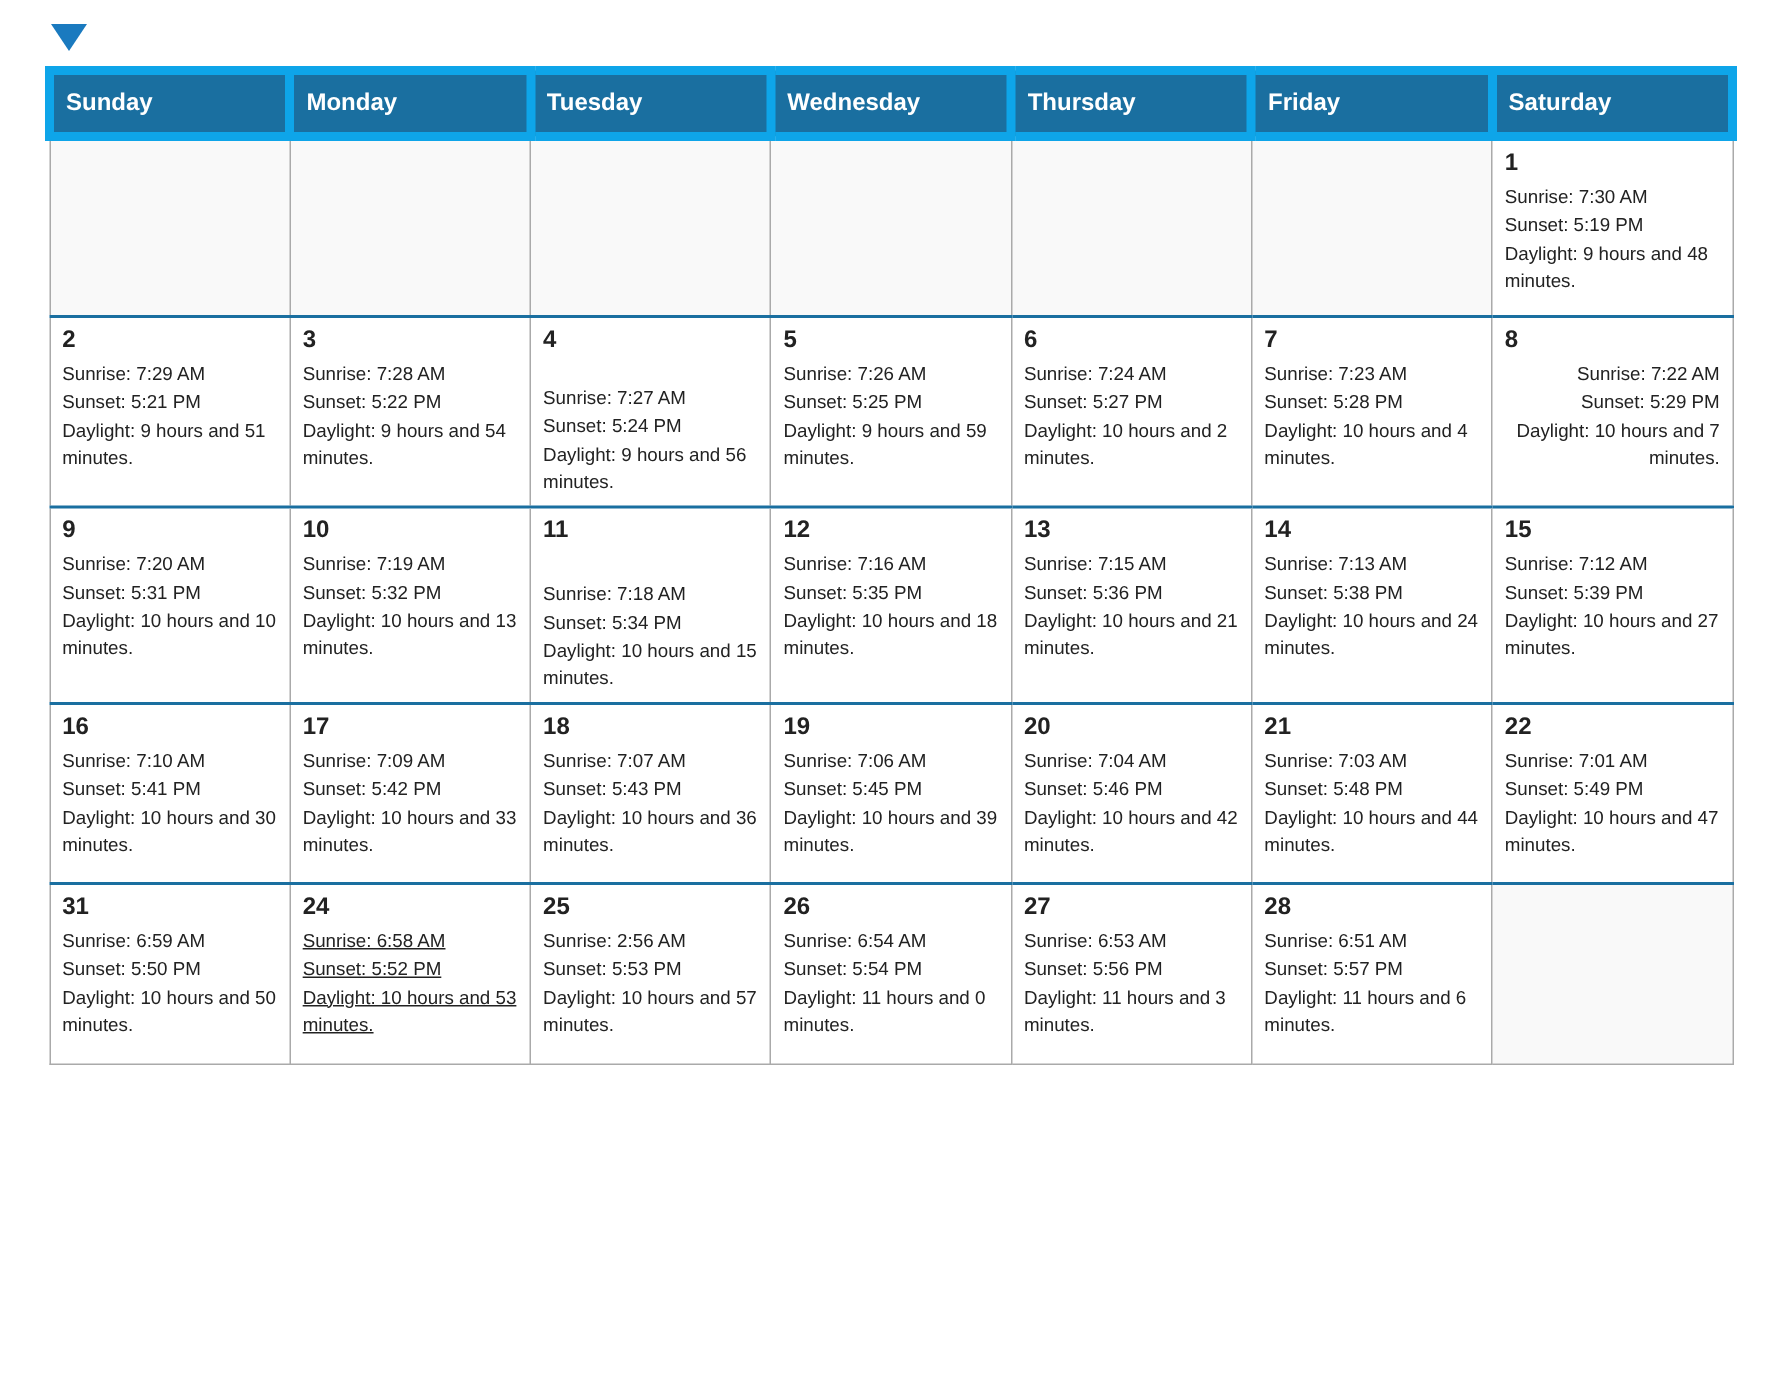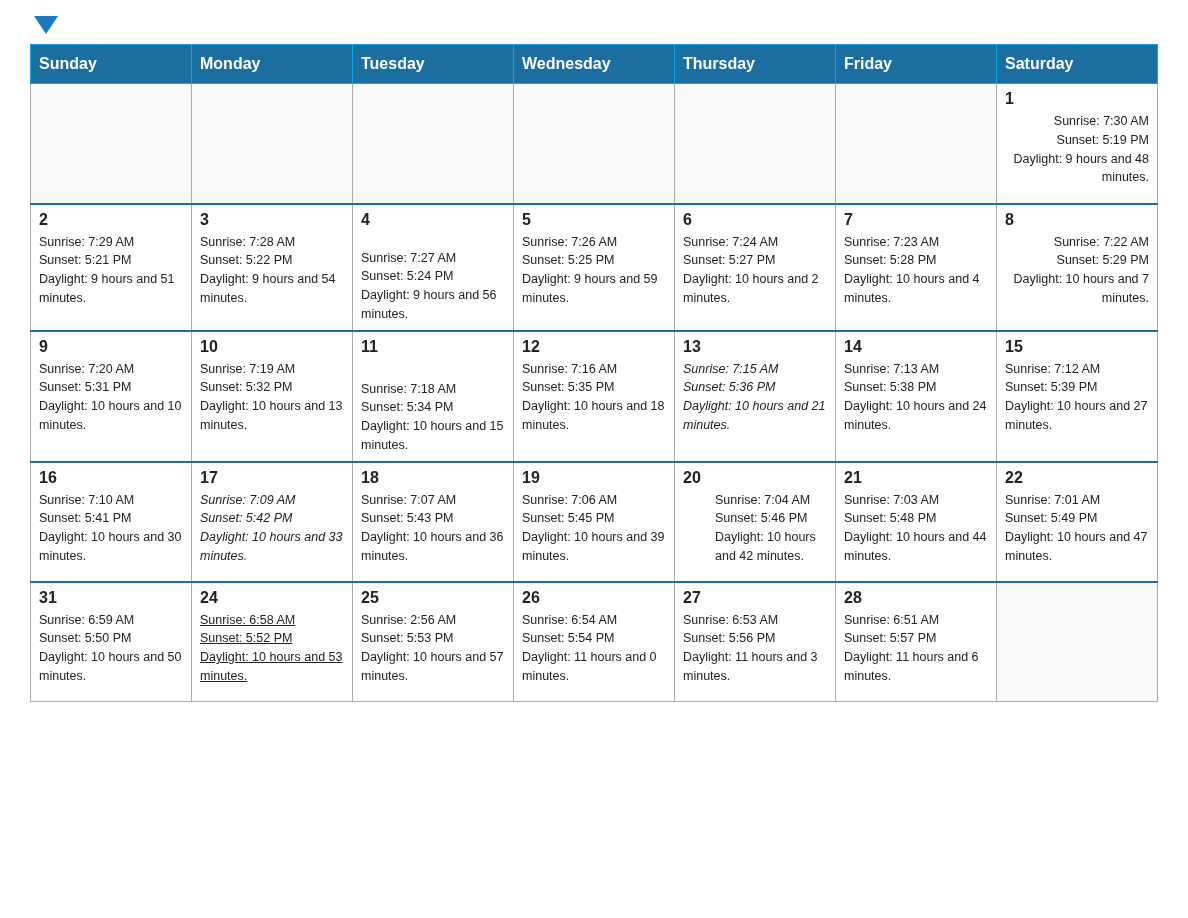--- a/index.html
+++ b/index.html
@@ -65,21 +65,21 @@
       border-collapse: collapse;
       margin-top: 10px;
     }
     .calendar th {
       background-color: #1a6fa0;
       color: #fff;
       font-size: 16px;
       font-weight: bold;
       padding: 10px 8px;
       text-align: left;
-      border: 1px solid #0ea5e9;
+      border: 6px solid #0ea5e9;
     }
     .calendar td {
       vertical-align: top;
       border: 1px solid #aaa;
       padding: 6px 8px;
       width: 14.28%;
       min-height: 110px;
       font-size: 13px;
       color: #222;
     }
@@ -136,21 +136,21 @@
   <tbody id="calendar-body">
   <tr class="week-row">
         <td class="empty-cell"></td>
         <td class="empty-cell"></td>
         <td class="empty-cell"></td>
         <td class="empty-cell"></td>
         <td class="empty-cell"></td>
         <td class="empty-cell"></td>
         <td>
           <span class="day-number">1</span>
-          <div class="day-info" style="white-space: pre-line; text-align: right;">Sunrise: 7:30 AM
+          <div class="day-info" style="white-space: pre-line;">Sunrise: 7:30 AM
 Sunset: 5:19 PM
 Daylight: 9 hours and 48 minutes.</div>
         </td>
       </tr>
       <tr class="week-row week-divider">
         <td>
           <span class="day-number">2</span>
           <div class="day-info" style="white-space: pre-line;">Sunrise: 7:29 AM
 Sunset: 5:21 PM
 Daylight: 9 hours and 51 minutes.</div>
@@ -212,21 +212,21 @@
 Daylight: 10 hours and 15 minutes.</div>
         </td>
         <td>
           <span class="day-number">12</span>
           <div class="day-info" style="white-space: pre-line;">Sunrise: 7:16 AM
 Sunset: 5:35 PM
 Daylight: 10 hours and 18 minutes.</div>
         </td>
         <td>
           <span class="day-number">13</span>
-          <div class="day-info" style="white-space: pre-line; font-style: italic;">Sunrise: 7:15 AM
+          <div class="day-info" style="white-space: pre-line;">Sunrise: 7:15 AM
 Sunset: 5:36 PM
 Daylight: 10 hours and 21 minutes.</div>
         </td>
         <td>
           <span class="day-number">14</span>
           <div class="day-info" style="white-space: pre-line;">Sunrise: 7:13 AM
 Sunset: 5:38 PM
 Daylight: 10 hours and 24 minutes.</div>
         </td>
         <td>
@@ -238,39 +238,39 @@
       </tr>
       <tr class="week-row week-divider">
         <td>
           <span class="day-number">16</span>
           <div class="day-info" style="white-space: pre-line;">Sunrise: 7:10 AM
 Sunset: 5:41 PM
 Daylight: 10 hours and 30 minutes.</div>
         </td>
         <td>
           <span class="day-number">17</span>
-          <div class="day-info" style="white-space: pre-line; font-style: italic;">Sunrise: 7:09 AM
+          <div class="day-info" style="white-space: pre-line;">Sunrise: 7:09 AM
 Sunset: 5:42 PM
 Daylight: 10 hours and 33 minutes.</div>
         </td>
         <td>
           <span class="day-number">18</span>
           <div class="day-info" style="white-space: pre-line;">Sunrise: 7:07 AM
 Sunset: 5:43 PM
 Daylight: 10 hours and 36 minutes.</div>
         </td>
         <td>
           <span class="day-number">19</span>
           <div class="day-info" style="white-space: pre-line;">Sunrise: 7:06 AM
 Sunset: 5:45 PM
 Daylight: 10 hours and 39 minutes.</div>
         </td>
         <td>
           <span class="day-number">20</span>
-          <div class="day-info" style="white-space: pre-line; margin-left: 32px;">Sunrise: 7:04 AM
+          <div class="day-info" style="white-space: pre-line;">Sunrise: 7:04 AM
 Sunset: 5:46 PM
 Daylight: 10 hours and 42 minutes.</div>
         </td>
         <td>
           <span class="day-number">21</span>
           <div class="day-info" style="white-space: pre-line;">Sunrise: 7:03 AM
 Sunset: 5:48 PM
 Daylight: 10 hours and 44 minutes.</div>
         </td>
         <td>

